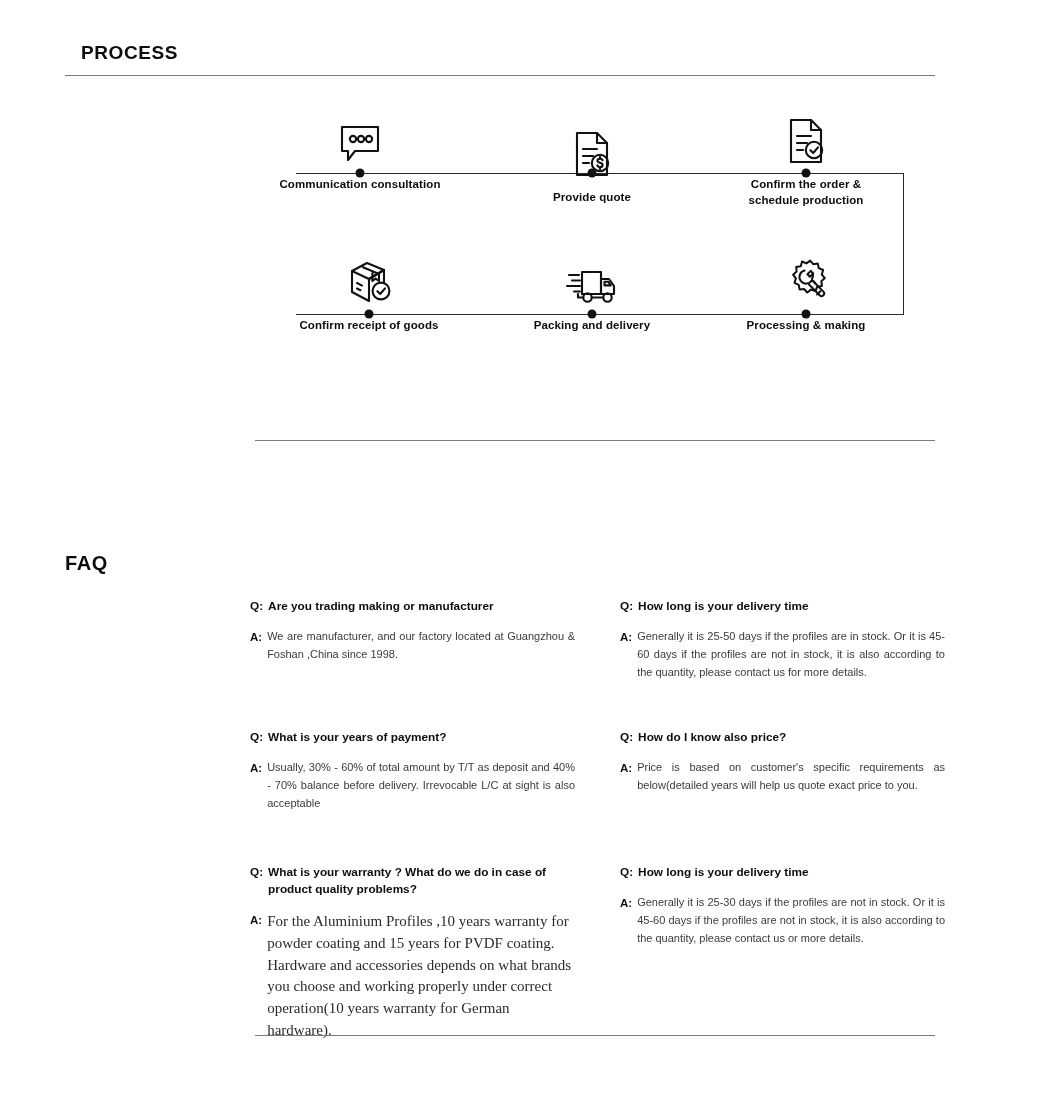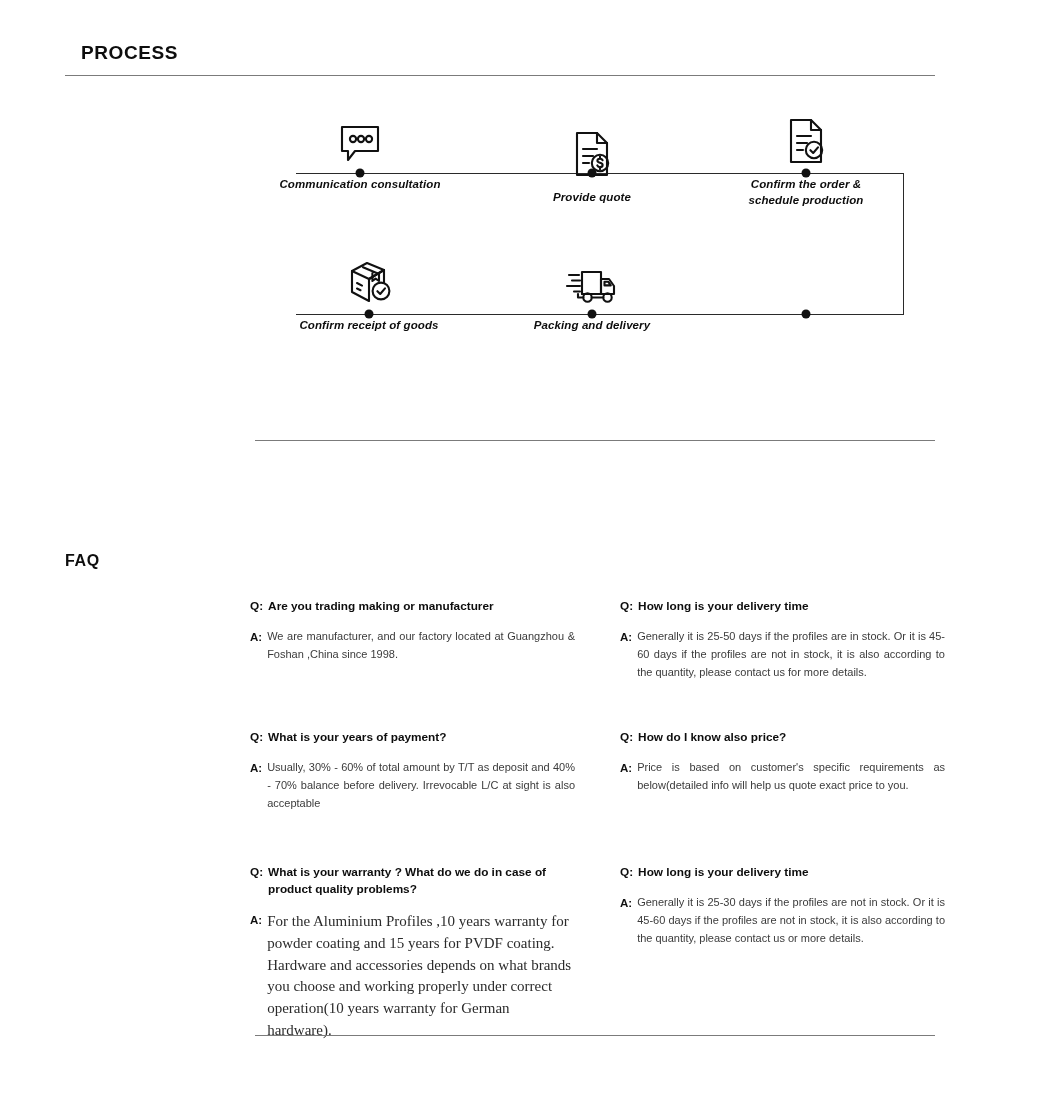--- a/index.html
+++ b/index.html
@@ -25,21 +25,21 @@
     width: 1059px;
   }
   .section-title {
     position: absolute;
     font-size: 19px;
     font-weight: bold;
     letter-spacing: 0.6px;
     color: #0d0d0d;
   }
   #process-title { left: 65px; top: 42px; margin-left: 16px; }
-  #faq-title { left: 65px; top: 552px; font-size: 16px; }
+  #faq-title { left: 65px; top: 552px; font-size: 20px; }
 
   .rule {
     position: absolute;
     height: 1px;
     background: #7b7b7b;
   }
   #process-rule { left: 65px; top: 75px; width: 870px; }
   #process-bottom-rule { left: 255px; top: 440px; width: 680px; }
   #faq-bottom-rule { left: 255px; top: 1035px; width: 680px; }
 
@@ -82,21 +82,20 @@
     align-items: flex-end;
     justify-content: center;
     margin-bottom: 6px;
   }
   .step-label {
     font-size: 11.5px;
     font-weight: bold;
     line-height: 1.35;
     color: #0d0d0d;
     letter-spacing: 0.1px;
-    font-style: italic;
   }
   .step .step-label { margin-top: 12px; }
 
   
   .faq-grid {
     position: absolute;
     left: 250px;
     top: 598px;
     width: 700px;
   }
@@ -237,20 +236,36 @@
       <path d="M4 11 H14"></path>
       <path d="M7 16.5 H15"></path>
       <path d="M2 22 H15"></path>
       <path d="M9 27.5 H15"></path>
       <path d="M13 30 V33.5 H18.3"></path>
     </svg>
         </div>
         <div class="step-label">Packing and delivery</div>
       </div>
       <div class="node" style="left: 806px; top: 214px;"></div>
+      <div class="step" style="left: 806px; top: 150px;">
+        <div class="step-icon">
+    <svg width="48" height="48" viewBox="0 0 48 48" fill="none" stroke="#111" stroke-width="2" stroke-linecap="round" stroke-linejoin="round">
+      <path d="M20 3.5 L24.4 5.4 L28.2 2.6 L31.2 6.2 L35.8 5.6 L36.8 10.2 L41.1 12 L39.8 16.5
+               L42.8 20.1 L39.4 23.3 L39.9 27.9 L35.3 28.8 L33.3 33 L28.9 31.6 L25.2 34.5
+               L22.1 31 L17.5 31.4 L16.7 26.8 L12.5 24.8 L13.9 20.4 L11.1 16.7 L14.6 13.6
+               L14.2 9 L18.8 8.2 Z"></path>
+      <path d="M22.6 12.6 a6.6 6.6 0 1 0 7.4 9.3 l3.4 3.4"></path>
+      <path d="M29.3 13.4 a6.6 6.6 0 0 1 .8 7.4"></path>
+      <path d="M28.8 12.9 L25.4 16.3 L27.9 18.8 L31.3 15.4"></path>
+      <path d="M30.6 22.8 L41.4 33.6 a2.6 2.6 0 0 1 -3.7 3.7 L27 26.5"></path>
+      <path d="M38.4 33.2 L35.1 36.5"></path>
+    </svg>
+        </div>
+        <div class="step-label">Processing &amp; making</div>
+      </div>
     </div>
 
   <div class="rule" id="process-bottom-rule"></div>
 </div>
 
 <div>
   <div class="section-title" id="faq-title">FAQ</div>
 
   <div class="faq-grid" id="faq-grid">
       <div class="faq-row" style="position: absolute; top: 0px; left: 0px;">
@@ -286,21 +301,21 @@
             <span class="a-text">Usually, 30% - 60% of total amount by T/T as deposit and 40% - 70% balance before delivery. Irrevocable L/C at sight is also acceptable</span>
           </div>
         </div>
         <div class="faq-item col-right">
           <div class="q-line">
             <span class="q-mark">Q:</span>
             <span>How do I know also price?</span>
           </div>
           <div class="a-line">
             <span class="a-mark">A:</span>
-            <span class="a-text">Price is based on customer's specific requirements as below(detailed info will help us quote exact price to you.</span>
+            <span class="a-text">Price is based on customer's specific requirements as below(detailed years will help us quote exact price to you.</span>
           </div>
         </div>
       </div>
       <div class="faq-row" style="position: absolute; top: 266px; left: 0px;">
         <div class="faq-item col-left">
           <div class="q-line">
             <span class="q-mark">Q:</span>
             <span>What is your warranty ? What do we do in case of product quality problems?</span>
           </div>
           <div class="a-line">

